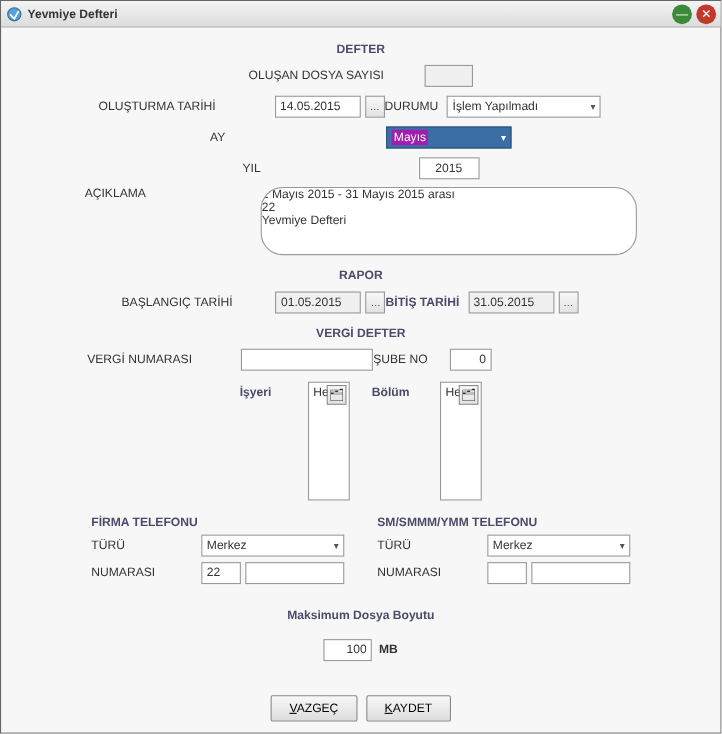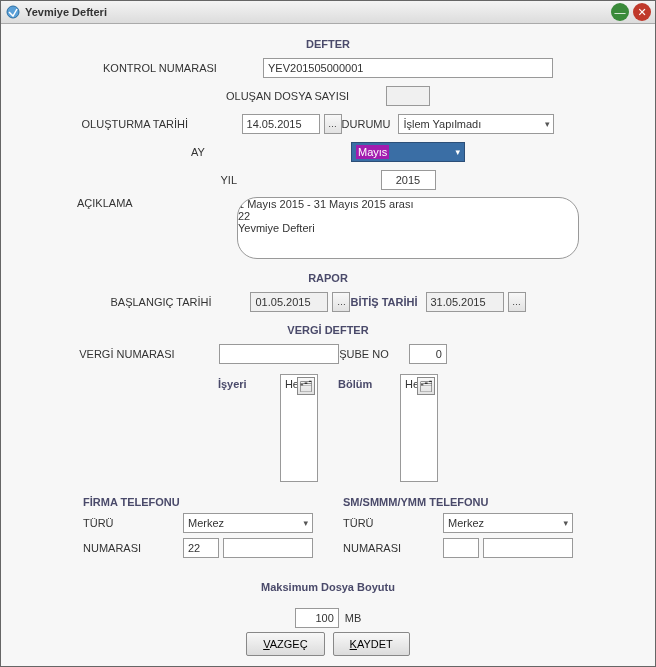--- a/index.html
+++ b/index.html
@@ -232,39 +232,35 @@
       </div>
     <div class="win-btn win-close">
         <span>✕</span>
       </div>
   </div>
 
   <div class="content">
 
     <div class="section-title">DEFTER</div>
 
-    <div class="row">
-      <div class="label">KONTROL NUMARASI</div>
-      <input class="input input-wide" value="YEV201505000001" style="">
-    </div>
 
     <div class="row">
       <div class="label">OLUŞAN DOSYA SAYISI</div>
       <input class="input input-tiny readonly" value="" style="">
     </div>
 
     <div class="row">
       <div class="label">OLUŞTURMA TARİHİ</div>
       <div class="datebox">
         <input class="input" value="14.05.2015" style="">
         <div class="cal-btn">…</div>
       </div>
       <div class="gap-right rpad status-wrap">
         <span class="slabel">DURUMU</span>
-        <div class="select" style="width:156px">
+        <div class="select" style="width:140px">
           <span>İşlem Yapılmadı</span>
           <span class="chev">▾</span>
         </div>
       </div>
     </div>
 
     <div class="row">
       <div class="label">AY</div>
       <div class="select select-month">
         <span class="selected-text">Mayıs</span>
@@ -367,21 +363,21 @@
           <input class="input" style="width: 90px; margin-left: 4px;" value="">
         </div>
       </div>
     </div>
 
     <div class="row" style="margin-top:14px">
       <div style="font-weight:bold;color:#4a4a6a">Maksimum Dosya Boyutu</div>
     </div>
     <div class="row" style="justify-content:center;margin-top:6px">
       <input class="input input-tiny text-right" value="100" style="">
-      <span style="font-weight:normal;margin-left:6px">MB</span>
+      <span style="font-weight:bold;margin-left:6px">MB</span>
     </div>
 
     <div class="button-row">
       <button class="btn"><span class="ul">V</span><span>AZGEÇ</span></button>
       <button class="btn"><span class="ul">K</span><span>AYDET</span></button>
     </div>
 
   </div>
 </div>
 

